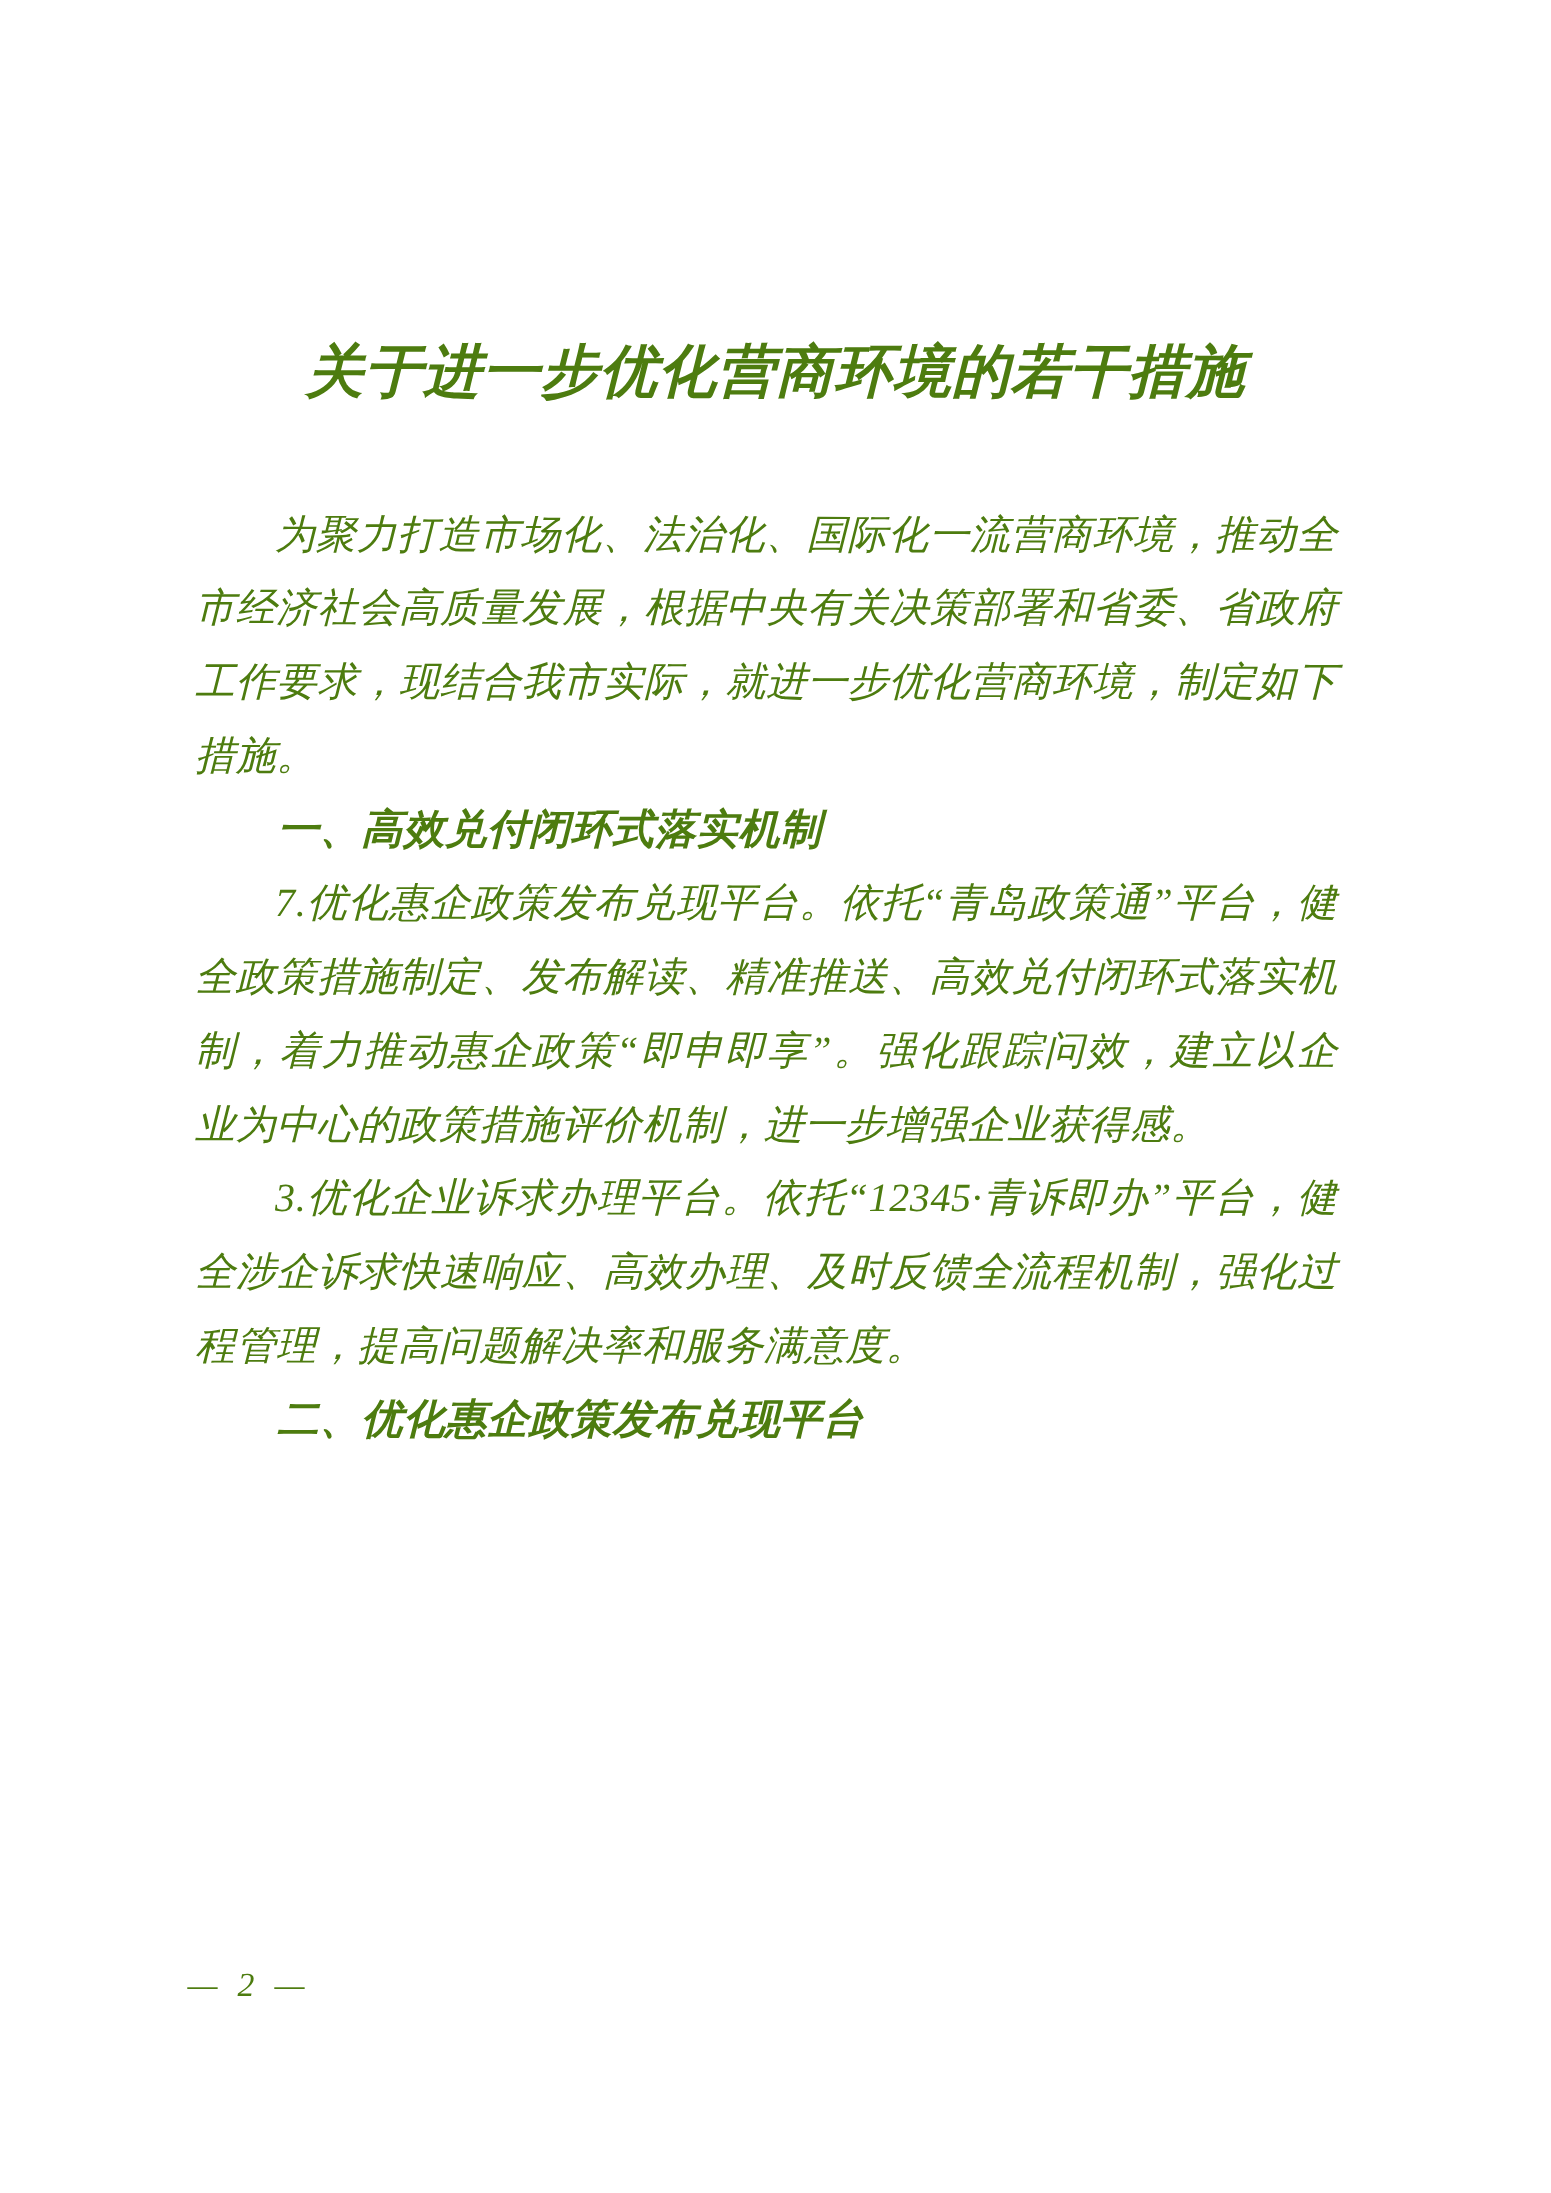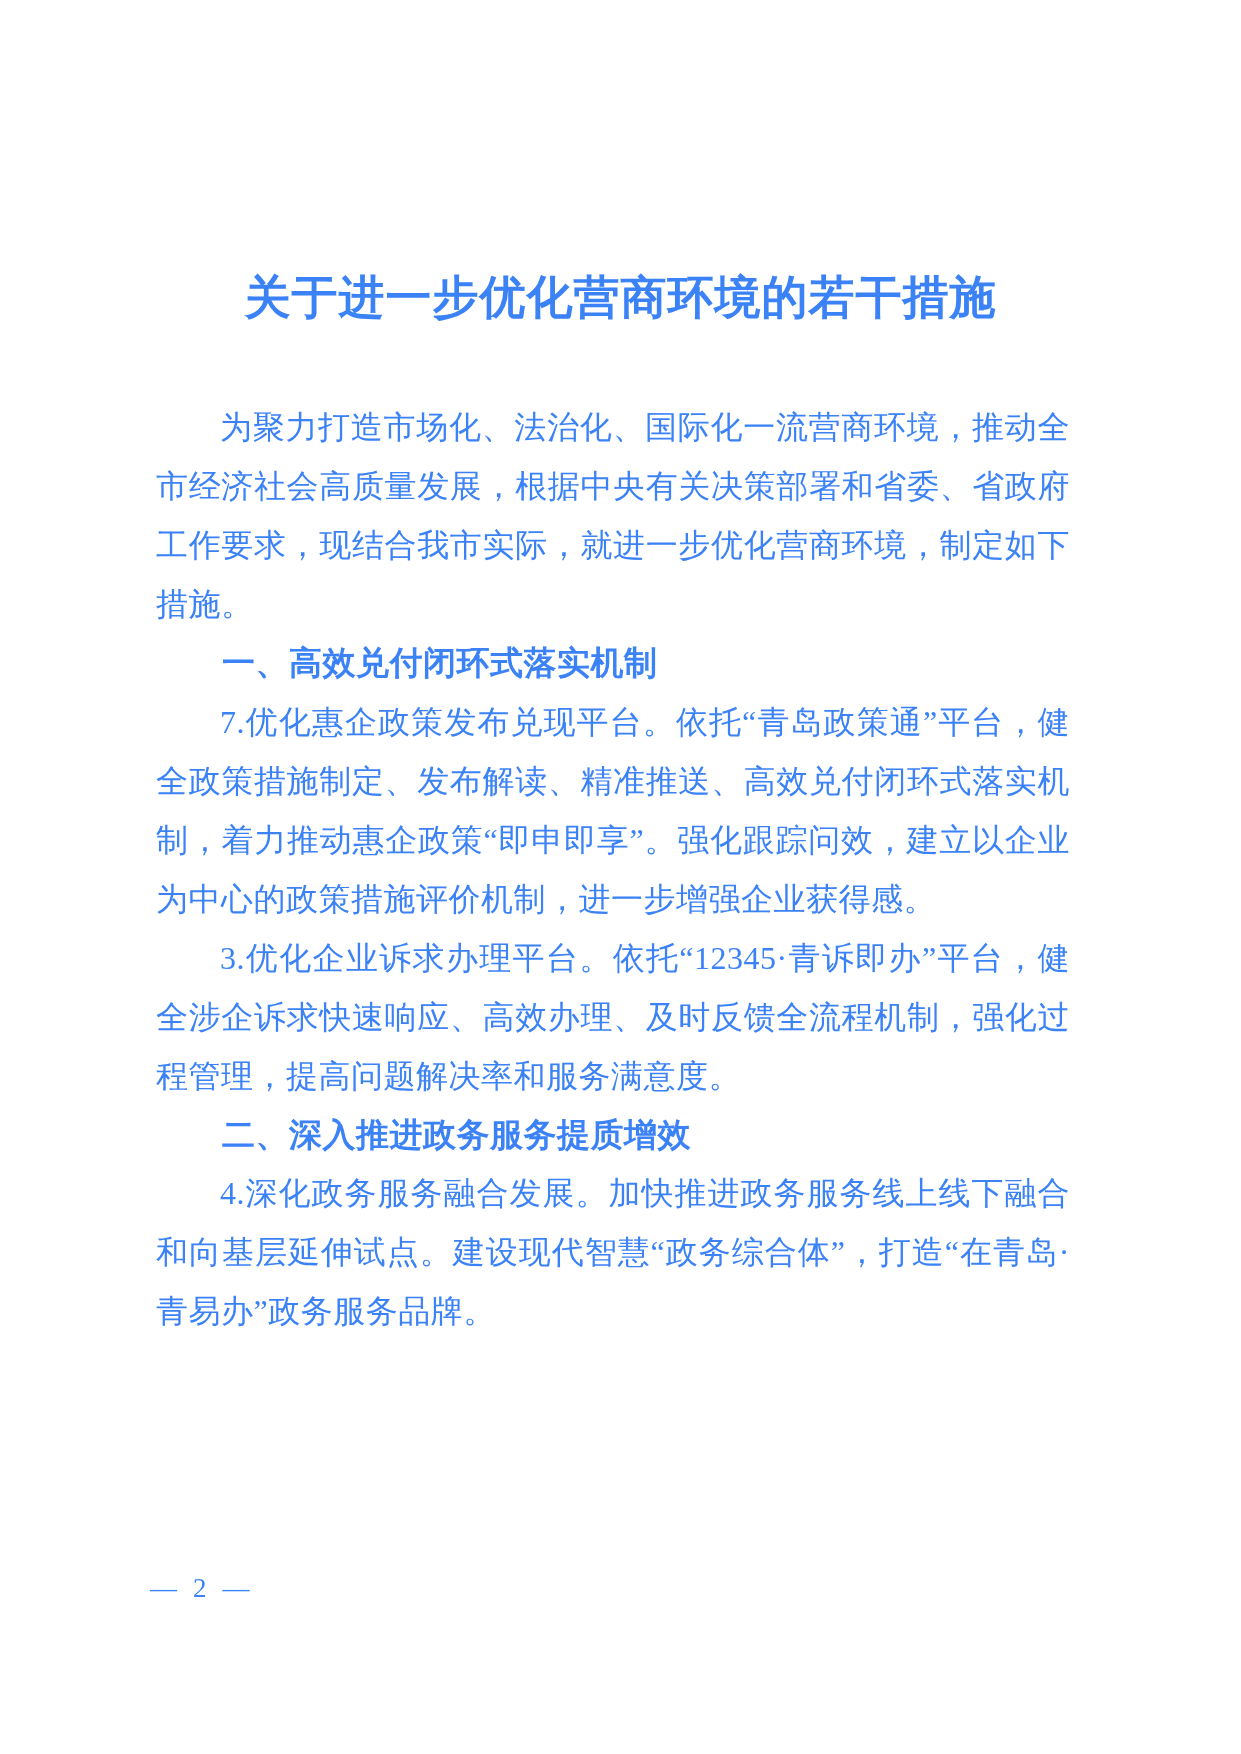--- a/index.html
+++ b/index.html
@@ -6,23 +6,24 @@
     margin: 0;
     padding: 0;
     background: #888;
   }
   .page {
     position: relative;
     width: 1241px;
     height: 1754px;
     margin: 0 auto;
     background: #ffffff;
-    color: #3b82f6;
+    color: #4d7c0f;
     font-family: "Liberation Serif", "DejaVu Serif", serif;
     overflow: hidden;
+    font-style: italic;
   }
   .doc-title {
     position: absolute;
     top: 272px;
     left: 0;
     width: 100%;
     margin: 0;
     text-align: center;
     font-size: 46px;
     line-height: 52px;
@@ -75,22 +76,21 @@
 
 <div class="page">
 
   <h1 class="doc-title">关于进一步优化营商环境的若干措施</h1>
 
   <div class="doc-body">
       <p class="doc-paragraph">为聚力打造市场化、法治化、国际化一流营商环境，推动全市经济社会高质量发展，根据中央有关决策部署和省委、省政府工作要求，现结合我市实际，就进一步优化营商环境，制定如下措施。</p>
       <p class="doc-heading">一、高效兑付闭环式落实机制</p>
       <p class="doc-paragraph">7.优化惠企政策发布兑现平台。依托“青岛政策通”平台，健全政策措施制定、发布解读、精准推送、高效兑付闭环式落实机制，着力推动惠企政策“即申即享”。强化跟踪问效，建立以企业为中心的政策措施评价机制，进一步增强企业获得感。</p>
       <p class="doc-paragraph">3.优化企业诉求办理平台。依托“12345·青诉即办”平台，健全涉企诉求快速响应、高效办理、及时反馈全流程机制，强化过程管理，提高问题解决率和服务满意度。</p>
-      <p class="doc-heading">二、深入推进政务服务提质增效</p>
-      <p class="doc-paragraph">4.深化政务服务融合发展。加快推进政务服务线上线下融合和向基层延伸试点。建设现代智慧“政务综合体”，打造“在青岛·青易办”政务服务品牌。</p>
+      <p class="doc-heading">二、优化惠企政策发布兑现平台</p>
     </div>
 
   <div class="page-footer">
     <span class="dash">—</span>
     <span class="num">2</span>
     <span class="dash">—</span>
   </div>
 
 </div>
 

